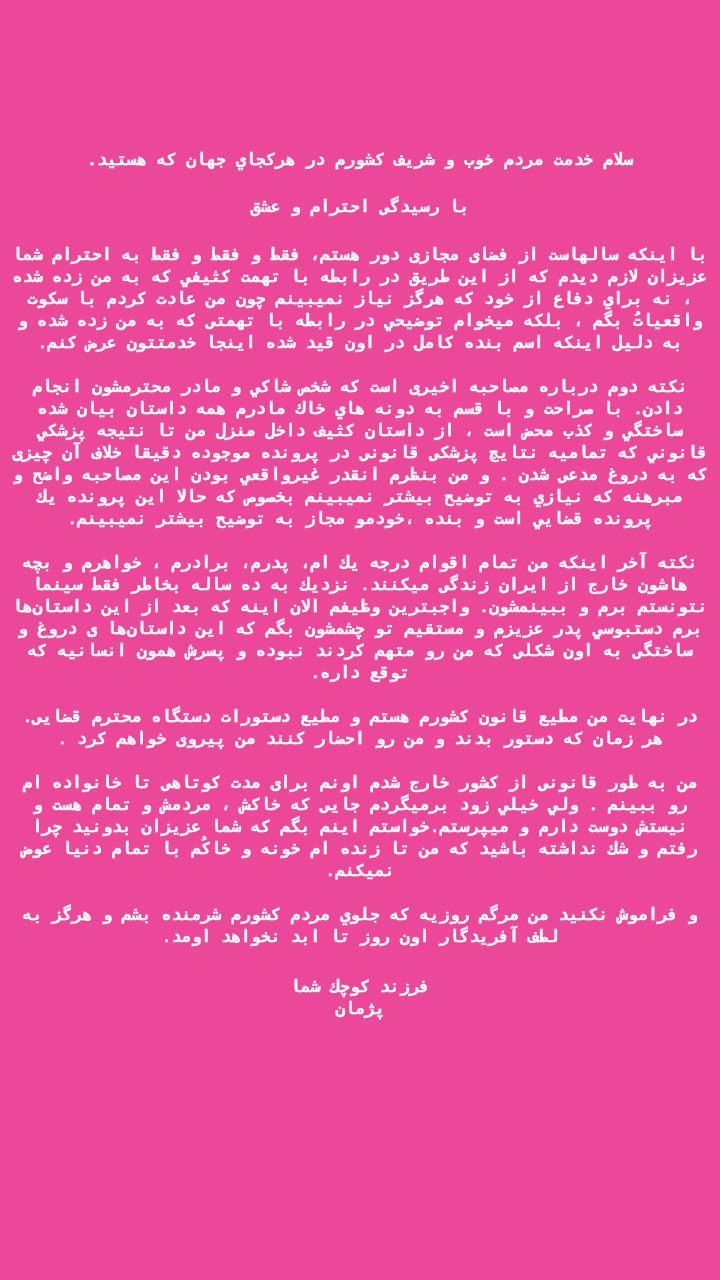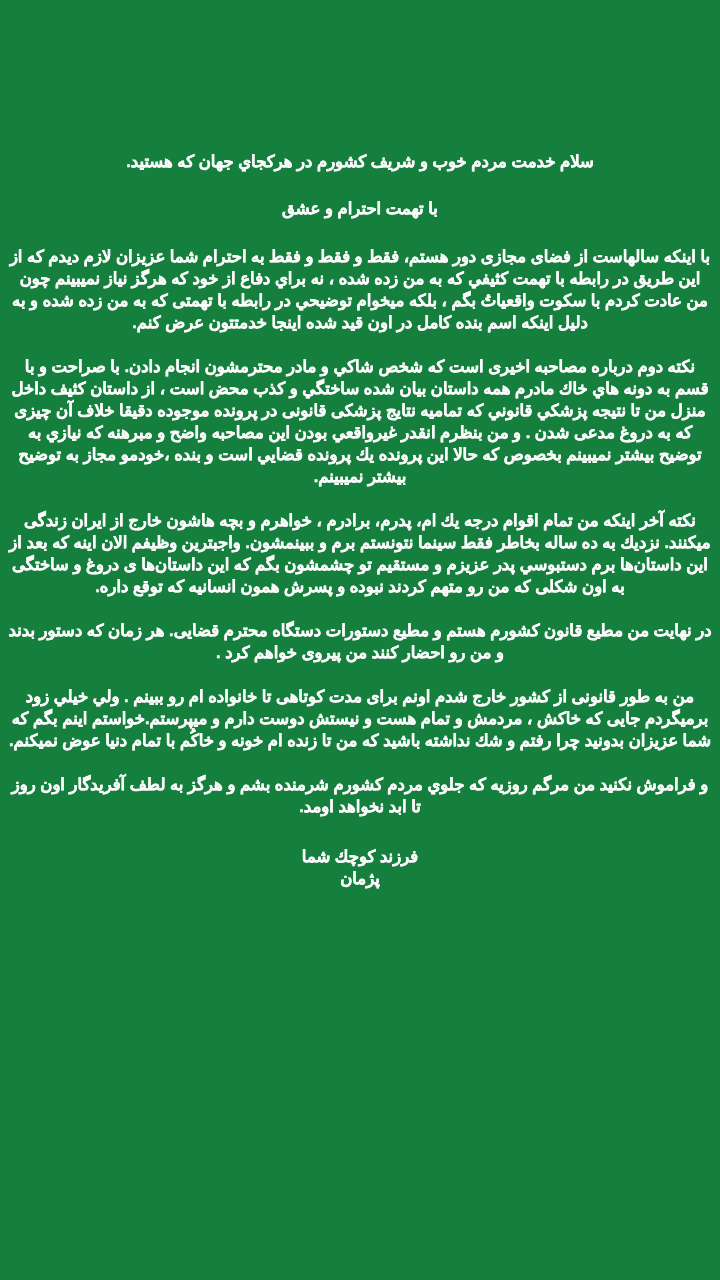--- a/index.html
+++ b/index.html
@@ -9,22 +9,22 @@
   }
   body {
     width: 720px;
     height: 1280px;
     overflow: hidden;
     position: relative;
   }
   .story {
     position: absolute;
     inset: 0;
-    background: #15803d;
-    font-family: Liberation Sans, sans-serif;
+    background: #ec4899;
+    font-family: Liberation Mono, monospace;
     font-weight: 700;
     color: #fafafa;
     direction: rtl;
   }
   .content {
     position: absolute;
     top: 150px;
     left: 8px;
     right: 8px;
     text-align: center;
@@ -51,21 +51,21 @@
   .signature p {
     margin: 0 !important;
   }
 </style>
 </head>
 <body>
 
 <div class="story">
   <div class="content">
     <p class="greeting">سلام خدمت مردم خوب و شريف كشورم در هركجاي جهان كه هستيد.</p>
-    <p class="salutation">با تهمت احترام و عشق</p>
+    <p class="salutation">با رسيدگى احترام و عشق</p>
     <p>با اينكه سالهاست از فضای مجازی دور هستم، فقط و فقط و فقط به احترام شما عزيزان لازم ديدم كه از اين طريق در رابطه با تهمت كثيفي كه به من زده شده ، نه براي دفاع از خود كه هرگز نياز نميبينم چون من عادت كردم با سكوت واقعياتُ بگم ، بلكه ميخوام توضيحي در رابطه با تهمتى كه به من زده شده و به دليل اينكه اسم بنده كامل در اون قيد شده اينجا خدمتتون عرض كنم.</p>
     <p>نكته دوم درباره مصاحبه اخيرى است كه شخص شاكي و مادر محترمشون انجام دادن. با صراحت و با قسم به دونه هاي خاك مادرم همه داستان بيان شده ساختگي و كذب محض است ، از داستان كثيف داخل منزل من تا نتيجه پزشكي قانوني كه تماميه نتايج پزشكى قانونى در پرونده موجوده دقيقا خلاف آن چيزى كه به دروغ مدعى شدن . و من بنظرم انقدر غيرواقعي بودن اين مصاحبه واضح و مبرهنه كه نيازي به توضيح بيشتر نميبينم بخصوص كه حالا اين پرونده يك پرونده قضايي است و بنده ،خودمو مجاز به توضيح بيشتر نميبينم.</p>
     <p>نكته آخر اينكه من تمام اقوام درجه يك ام، پدرم، برادرم ، خواهرم و بچه هاشون خارج از ايران زندگى ميكنند. نزديك به ده ساله بخاطر فقط سينما نتونستم برم و ببينمشون. واجبترين وظيفم الان اينه كه بعد از اين داستان‌ها برم دستبوسي پدر عزيزم و مستقيم تو چشمشون بگم كه اين داستان‌ها ى دروغ و ساختگى به اون شكلى كه من رو متهم كردند نبوده و پسرش همون انسانيه كه توقع داره.</p>
     <p>در نهايت من مطيع قانون كشورم هستم و مطيع دستورات دستگاه محترم قضايى. هر زمان كه دستور بدند و من رو احضار كنند من پيروى خواهم كرد .</p>
     <p>من به طور قانونى از كشور خارج شدم اونم براى مدت كوتاهى تا خانواده ام رو ببينم . ولي خيلي زود برميگردم جايى كه خاكش ، مردمش و تمام هست و نيستش دوست دارم و ميپرستم.خواستم اينم بگم كه شما عزيزان بدونيد چرا رفتم و شك نداشته باشيد كه من تا زنده ام خونه و خاكُم با تمام دنيا عوض نميكنم.</p>
     <p>و فراموش نكنيد من مرگم روزيه كه جلوي مردم كشورم شرمنده بشم و هرگز به لطف آفريدگار اون روز تا ابد نخواهد اومد.</p>
     <div class="signature">
       <p>فرزند كوچك شما</p>
       <p>پژمان</p>
     </div>

